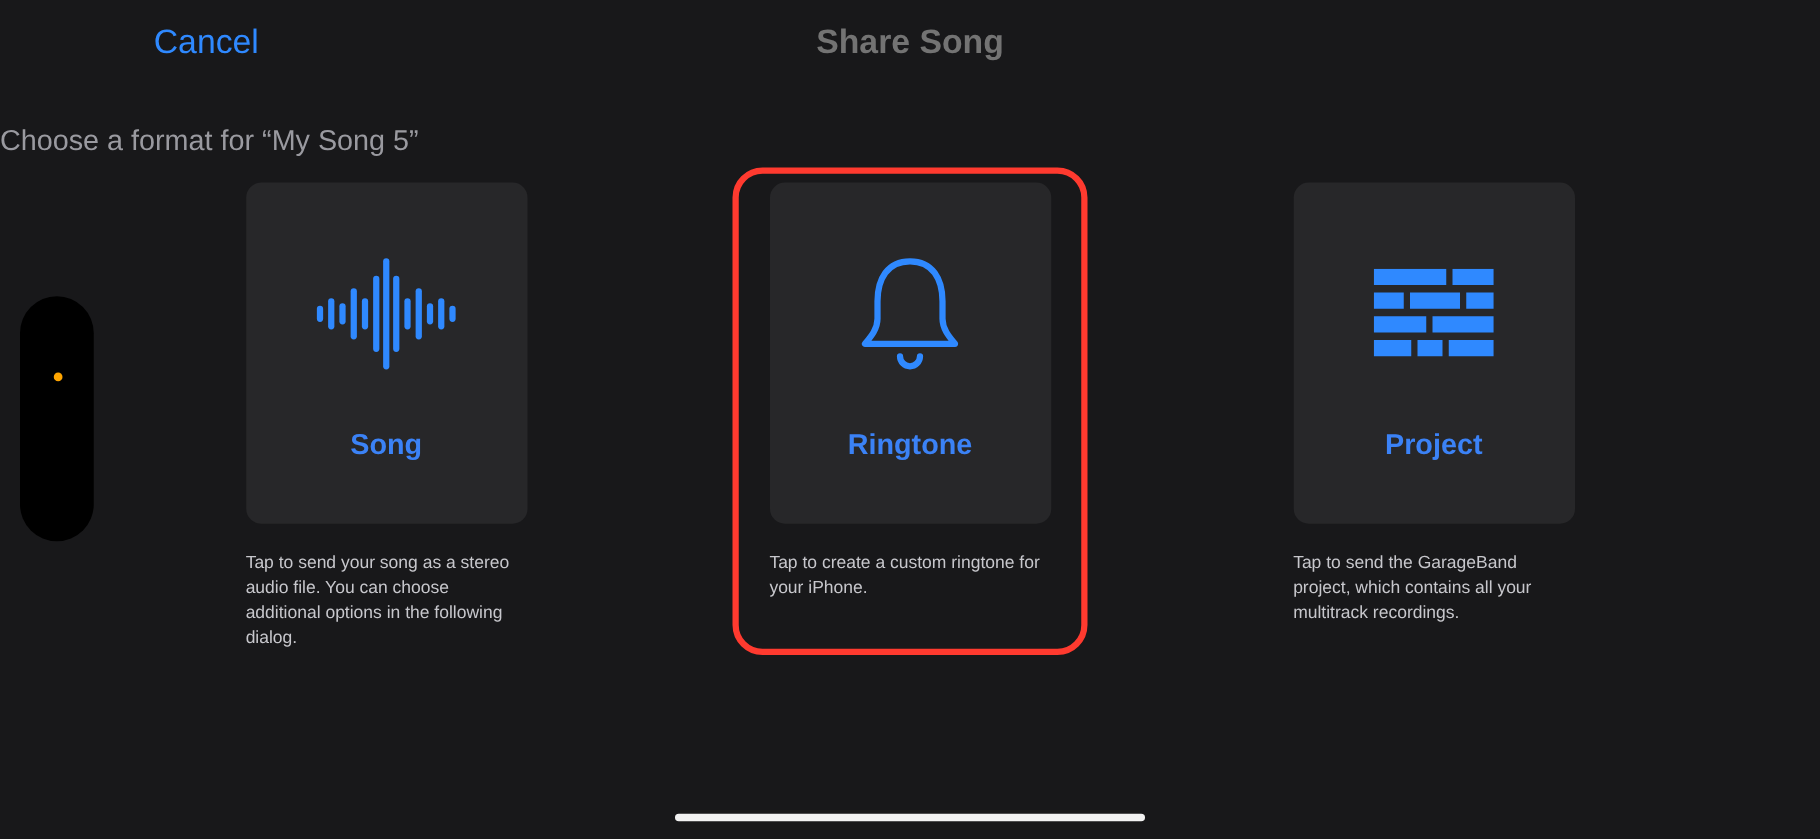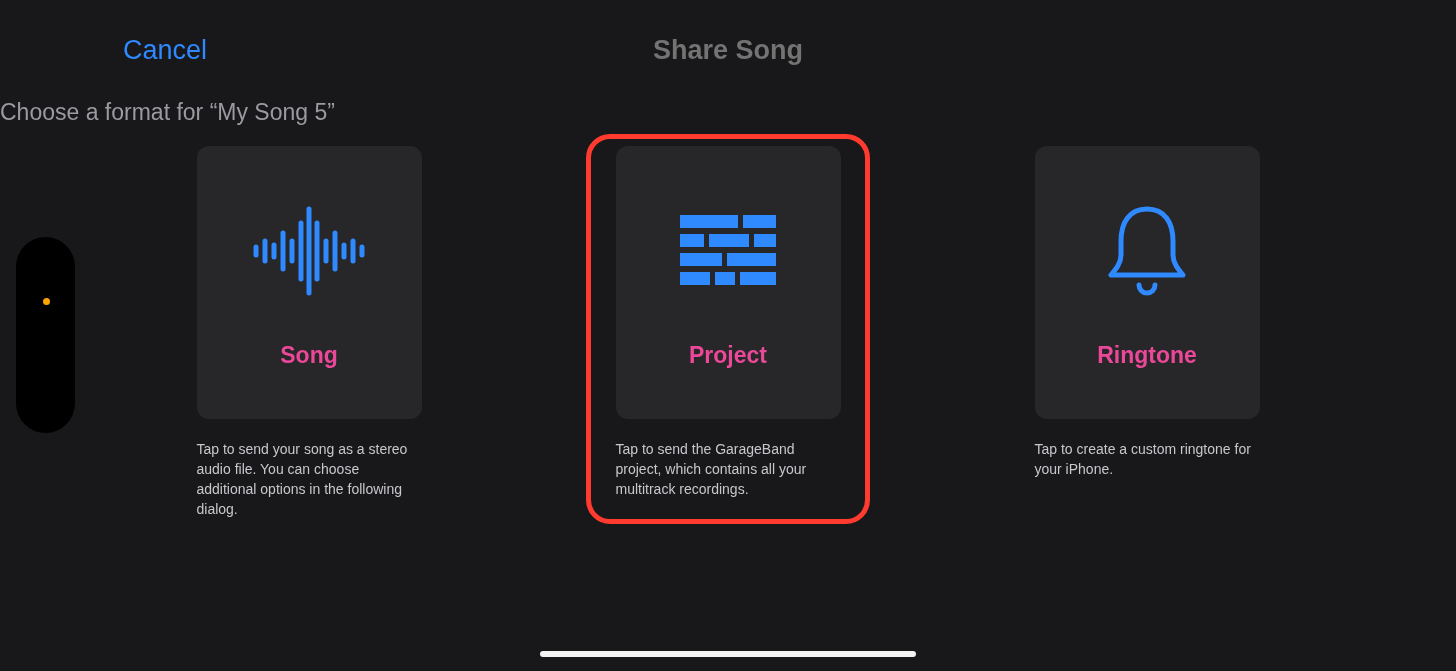--- a/index.html
+++ b/index.html
@@ -9,21 +9,20 @@
     font-family: -apple-system, "Helvetica Neue", Helvetica, Arial, sans-serif;
     color: #fff;
     position: relative;
   }
 
   
   .topbar {
     position: relative;
     height: 72px;
     width: 100%;
-    margin-top: 17px;
   }
   .cancel {
     position: absolute;
     left: 123px;
     top: 18px;
     font-size: 27px;
     color: #2f89ff;
     font-weight: 400;
     cursor: pointer;
   }
@@ -77,21 +76,21 @@
     height: 110px;
     display: flex;
     align-items: center;
     justify-content: center;
     color: #2f89ff;
   }
   .card-label {
     margin-top: 36px;
     font-size: 23px;
     font-weight: 600;
-    color: #ec4899;
+    color: #3b82f6;
   }
   .option-desc {
     margin-top: 20px;
     font-size: 14px;
     line-height: 1.44;
     color: #c7c7cc;
     width: 225px;
   }
 
   
@@ -169,52 +168,52 @@
         </svg>
       </div>
       <div class="card-label">Song</div>
     </div>
     <div class="option-desc">Tap to send your song as a stereo audio file. You can choose additional options in the following dialog.</div>
   </div>
 
   <div class="option">
     <div class="card">
       <div class="card-icon">
+        <svg width="96" height="100" viewBox="0 0 96 100">
+          <path d="M48 8 C30 8 22 22 22 40 L22 54 C22 62 17 68 12 74 L84 74 C79 68 74 62 74 54 L74 40 C74 22 66 8 48 8 Z" fill="none" stroke="#2f89ff" stroke-width="5" stroke-linejoin="round" stroke-linecap="round"></path>
+          <path d="M40 84 A8 8 0 0 0 56 84" fill="none" stroke="#2f89ff" stroke-width="5" stroke-linecap="round"></path>
+        </svg>
+      </div>
+      <div class="card-label">Ringtone</div>
+    </div>
+    <div class="option-desc">Tap to create a custom ringtone for your iPhone.</div>
+  </div>
+
+  <div class="option">
+    <div class="card">
+      <div class="card-icon">
         <svg width="96" height="72" viewBox="0 0 96 72">
           <g fill="#2f89ff">
             <rect x="0" y="0" width="58" height="13"></rect>
             <rect x="63" y="0" width="33" height="13"></rect>
             <rect x="0" y="19" width="24" height="13"></rect>
             <rect x="29" y="19" width="40" height="13"></rect>
             <rect x="74" y="19" width="22" height="13"></rect>
             <rect x="0" y="38" width="42" height="13"></rect>
             <rect x="47" y="38" width="49" height="13"></rect>
             <rect x="0" y="57" width="30" height="13"></rect>
             <rect x="35" y="57" width="20" height="13"></rect>
             <rect x="60" y="57" width="36" height="13"></rect>
           </g>
         </svg>
       </div>
       <div class="card-label">Project</div>
     </div>
     <div class="option-desc">Tap to send the GarageBand project, which contains all your multitrack recordings.</div>
   </div>
 
-  <div class="option">
-    <div class="card">
-      <div class="card-icon">
-        <svg width="96" height="100" viewBox="0 0 96 100">
-          <path d="M48 8 C30 8 22 22 22 40 L22 54 C22 62 17 68 12 74 L84 74 C79 68 74 62 74 54 L74 40 C74 22 66 8 48 8 Z" fill="none" stroke="#2f89ff" stroke-width="5" stroke-linejoin="round" stroke-linecap="round"></path>
-          <path d="M40 84 A8 8 0 0 0 56 84" fill="none" stroke="#2f89ff" stroke-width="5" stroke-linecap="round"></path>
-        </svg>
-      </div>
-      <div class="card-label">Ringtone</div>
-    </div>
-    <div class="option-desc">Tap to create a custom ringtone for your iPhone.</div>
-  </div>
-
 </div>
 
 <div class="highlight" style="left:586px; top:134px; width:284px; height:390px;"></div>
 
 <div class="notch"></div>
 
 <div class="home-indicator"></div>
 
 </body></html>

